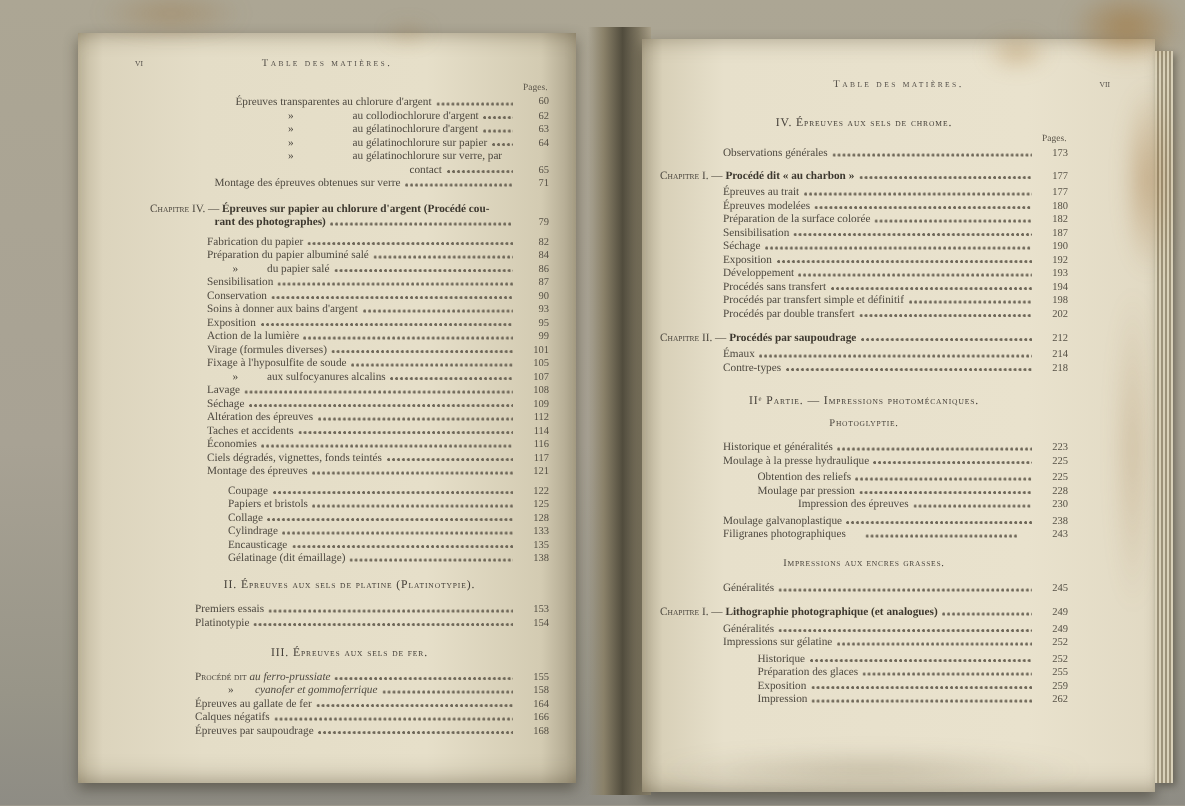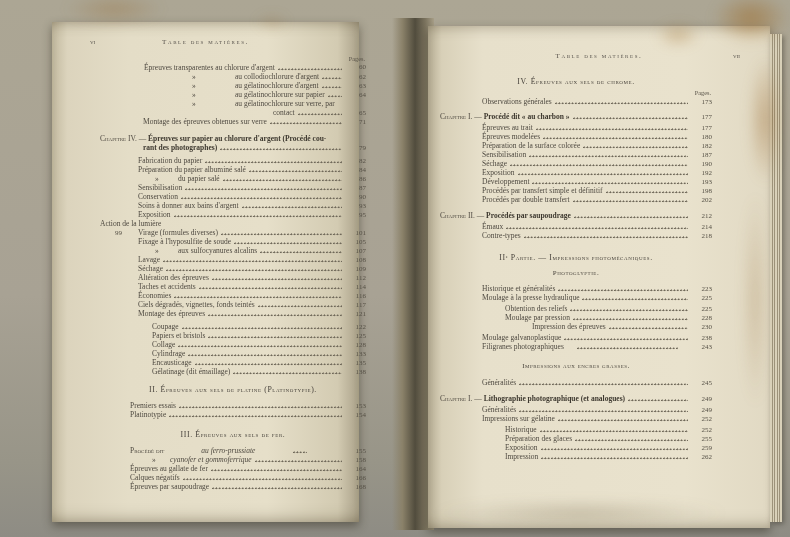--- a/index.html
+++ b/index.html
@@ -8,21 +8,21 @@
     font-family:"Liberation Serif","DejaVu Serif",serif;
     background:#a29c8e;
   }
   .scene{position:relative;width:790px;height:537px;
     background:linear-gradient(180deg,#aca694 0%,#a8a294 55%,#989588 86%,#8e8c84 100%);}
   
   .gutter{position:absolute;left:392px;top:18px;width:42px;height:512px;
     background:linear-gradient(90deg,rgba(90,82,66,0) 0%,#8a8169 25%,#514c3d 55%,#7d7560 80%,#a89f88 100%);}
   
   .page{position:absolute;box-shadow:0 4px 9px rgba(40,35,22,.45);}
-  .page-l{left:52px;top:22px;width:307px;height:500px;
+  .page-l{left:52px;top:22px;width:332px;height:500px;
     background:linear-gradient(90deg,#c2b99f 0%,#dcd4bd 5%,#e4ddc7 25%,#e6dfc9 70%,#d3cbb2 93%,#aaa189 100%);
     box-shadow:inset 0 10px 14px -10px rgba(70,58,34,.45), inset 0 -12px 16px -12px rgba(70,58,34,.5), 0 4px 9px rgba(40,35,22,.45);}
   .page-r{left:428px;top:26px;width:342px;height:502px;
     background:linear-gradient(90deg,#b3aa91 0%,#d8d0b8 4%,#e7e0cb 16%,#e9e2cd 75%,#e1d9c3 100%);
     box-shadow:inset 0 10px 14px -10px rgba(70,58,34,.4), inset 0 -12px 16px -12px rgba(70,58,34,.5), 0 4px 9px rgba(40,35,22,.45);}
   
   .edges{position:absolute;left:770px;top:34px;width:12px;height:488px;
     background:repeating-linear-gradient(90deg,#d9d1b9 0 1.6px,#9c9279 1.6px 2.6px);
     box-shadow:2px 2px 5px rgba(40,35,22,.4);}
   
@@ -66,21 +66,21 @@
 <div class="scene">
   <div class="gutter"></div>
 
   <div class="page page-l">
     <div class="hdr">
       <span class="folio folio-l">vi</span>
       <span class="rtitle">Table des matières.</span>
     </div>
     <div class="toc" id="toc-left">
         <div class="pglbl">Pages.</div>
-        <div class="row" style="margin-left: 44px; align-items: flex-end;">
+        <div class="row" style="margin-left: 57px; align-items: flex-end;">
           <span class="lbl">Épreuves transparentes au chlorure d'argent</span>
           <span class="dots"></span>
           <span class="pnum">60</span>
         </div>
         <div class="row" style="margin-left: 92px;">
           <span class="gm" style="width: 43px;">»</span>
           <span class="lbl">au collodiochlorure d'argent</span>
           <span class="dots"></span>
           <span class="pnum">62</span>
         </div>
@@ -150,21 +150,21 @@
         <div class="row" style="margin-left: 38px;">
           <span class="lbl">Soins à donner aux bains d'argent</span>
           <span class="dots"></span>
           <span class="pnum">93</span>
         </div>
         <div class="row" style="margin-left: 38px;">
           <span class="lbl">Exposition</span>
           <span class="dots"></span>
           <span class="pnum">95</span>
         </div>
-        <div class="row" style=" flex-direction: column;">
+        <div class="row" style="margin-left: 38px;">
           <span class="lbl">Action de la lumière</span>
           <span class="dots"></span>
           <span class="pnum">99</span>
         </div>
         <div class="row" style="margin-left: 38px;">
           <span class="lbl">Virage (formules diverses)</span>
           <span class="dots"></span>
           <span class="pnum">101</span>
         </div>
         <div class="row" style="margin-left: 38px;">
@@ -253,21 +253,21 @@
           <span class="pnum">153</span>
         </div>
         <div class="row" style="margin-left: 30px;">
           <span class="lbl">Platinotypie</span>
           <span class="dots"></span>
           <span class="pnum">154</span>
         </div>
         <div style="height: 10px;"></div>
         <div class="hding">III. Épreuves aux sels de fer.</div>
         <div style="height: 6px;"></div>
-        <div class="row" style="margin-left: 30px; gap: 35px;">
+        <div class="row" style="margin-left: 30px;">
           <span class="pre">Procédé dit </span>
           <span class="lbl i">au ferro-prussiate</span>
           <span class="dots"></span>
           <span class="pnum">155</span>
         </div>
         <div class="row" style="margin-left: 52px;">
           <span class="gm" style="width: 18px;">»</span>
           <span class="lbl i">cyanofer et gommoferrique</span>
           <span class="dots"></span>
           <span class="pnum">158</span>
@@ -339,20 +339,25 @@
         </div>
         <div class="row" style="margin-left: 42px;">
           <span class="lbl">Exposition</span>
           <span class="dots"></span>
           <span class="pnum">192</span>
         </div>
         <div class="row" style="margin-left: 42px;">
           <span class="lbl">Développement</span>
           <span class="dots"></span>
           <span class="pnum">193</span>
+        </div>
+        <div class="row" style="margin-left: 42px;">
+          <span class="lbl">Procédés sans transfert</span>
+          <span class="dots"></span>
+          <span class="pnum">194</span>
         </div>
         <div class="row" style="margin-left: 42px;">
           <span class="lbl">Procédés par transfert simple et définitif</span>
           <span class="dots"></span>
           <span class="pnum">198</span>
         </div>
         <div class="row" style="margin-left: 42px;">
           <span class="lbl">Procédés par double transfert</span>
           <span class="dots"></span>
           <span class="pnum">202</span>

